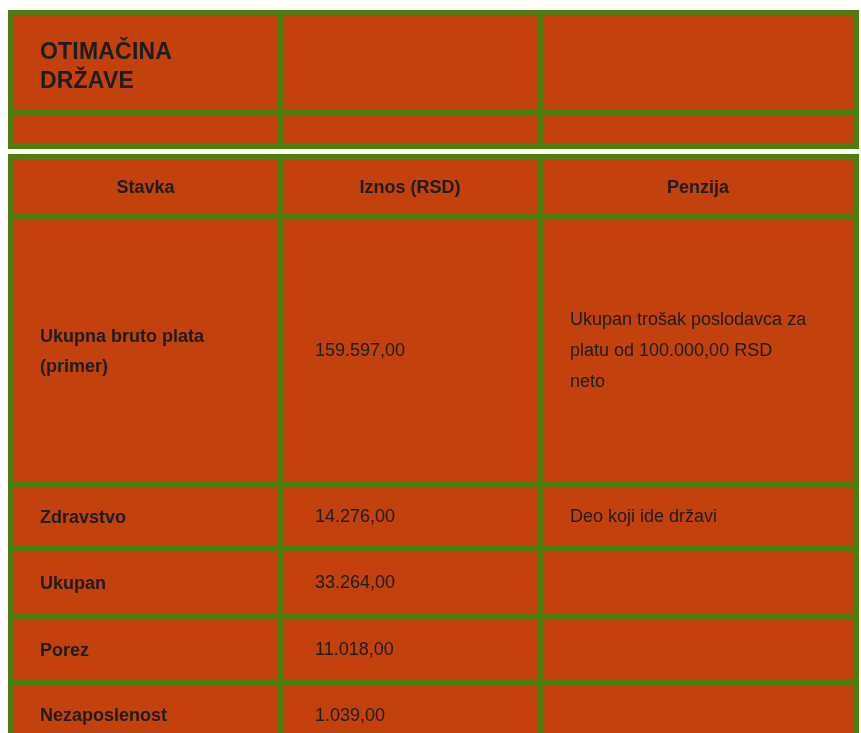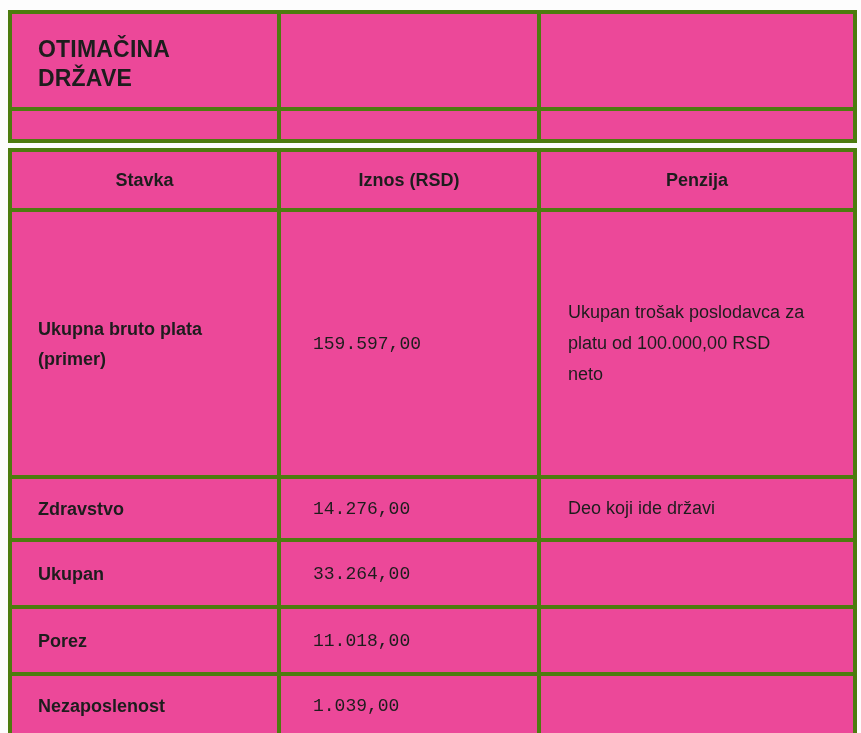--- a/index.html
+++ b/index.html
@@ -17,22 +17,22 @@
   .page {
     width: 845px;
     margin: 10px 0 0 8px;
   }
   table.tbl {
     border-collapse: collapse;
     table-layout: fixed;
     width: 845px;
   }
   table.tbl td, table.tbl th {
-    border: 4px solid #4d7c0f;
-    background: #ec4899;
+    border: 6px solid #4d7c0f;
+    background: #c2410c;
     padding: 14px;
     overflow: hidden;
   }
   col.c1 { width: 269px; }
   col.c2 { width: 260px; }
   col.c3 { width: 316px; }
 
   
   .tbl-top { margin-bottom: 5px; }
   tr.row-title { height: 78px; }
@@ -61,21 +61,21 @@
   tr.row-r3   { height: 67px; }
   tr.row-r4   { height: 63px; }
 
   td.cell-label { font-weight: bold; }
   td.cell-label .lbl {
     display: block;
     max-width: 212px;
     padding-left: 12px;
     line-height: 30px;
   }
-  td.cell-amount { font-weight: normal; font-family: Liberation Mono, monospace; }
+  td.cell-amount { font-weight: normal; }
   td.cell-amount .amt {
     display: block;
     padding-left: 18px;
   }
   td.cell-note { font-weight: normal; }
   td.cell-note .note {
     display: block;
     max-width: 240px;
     padding-left: 13px;
     line-height: 31px;

